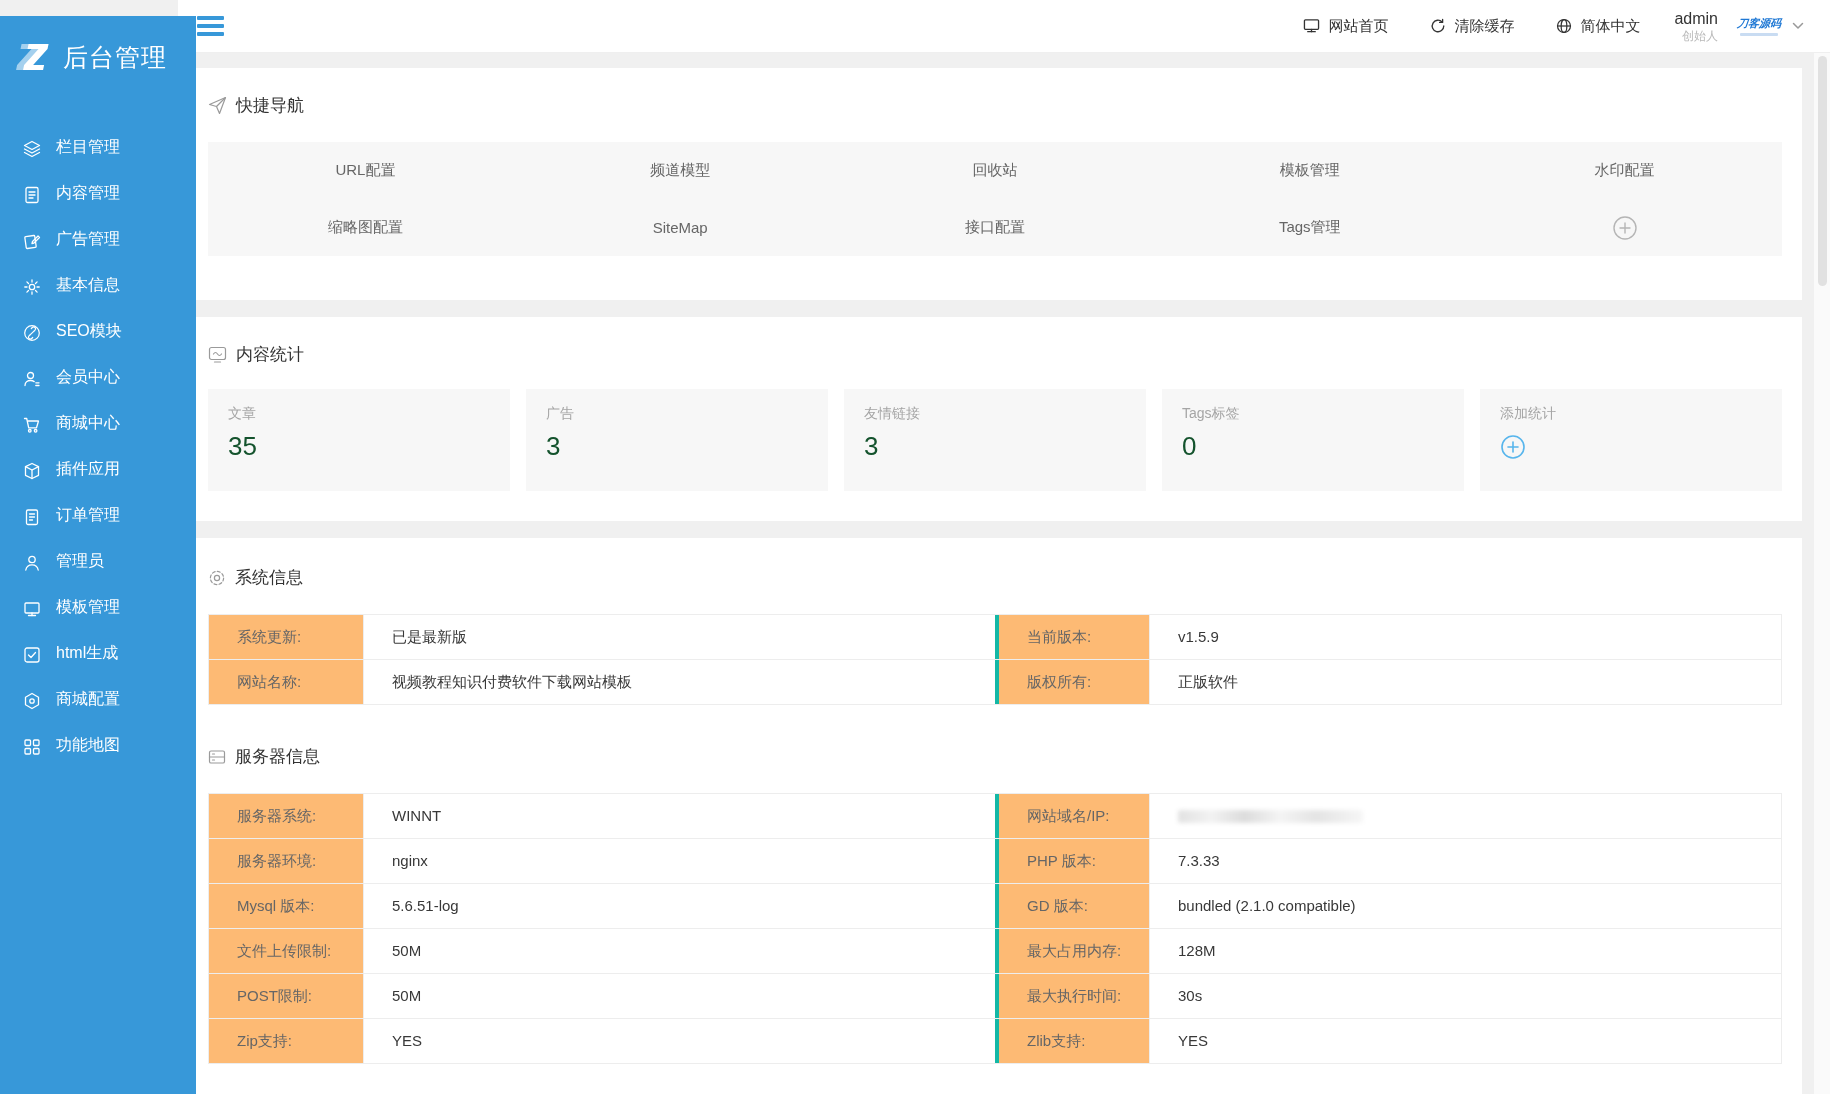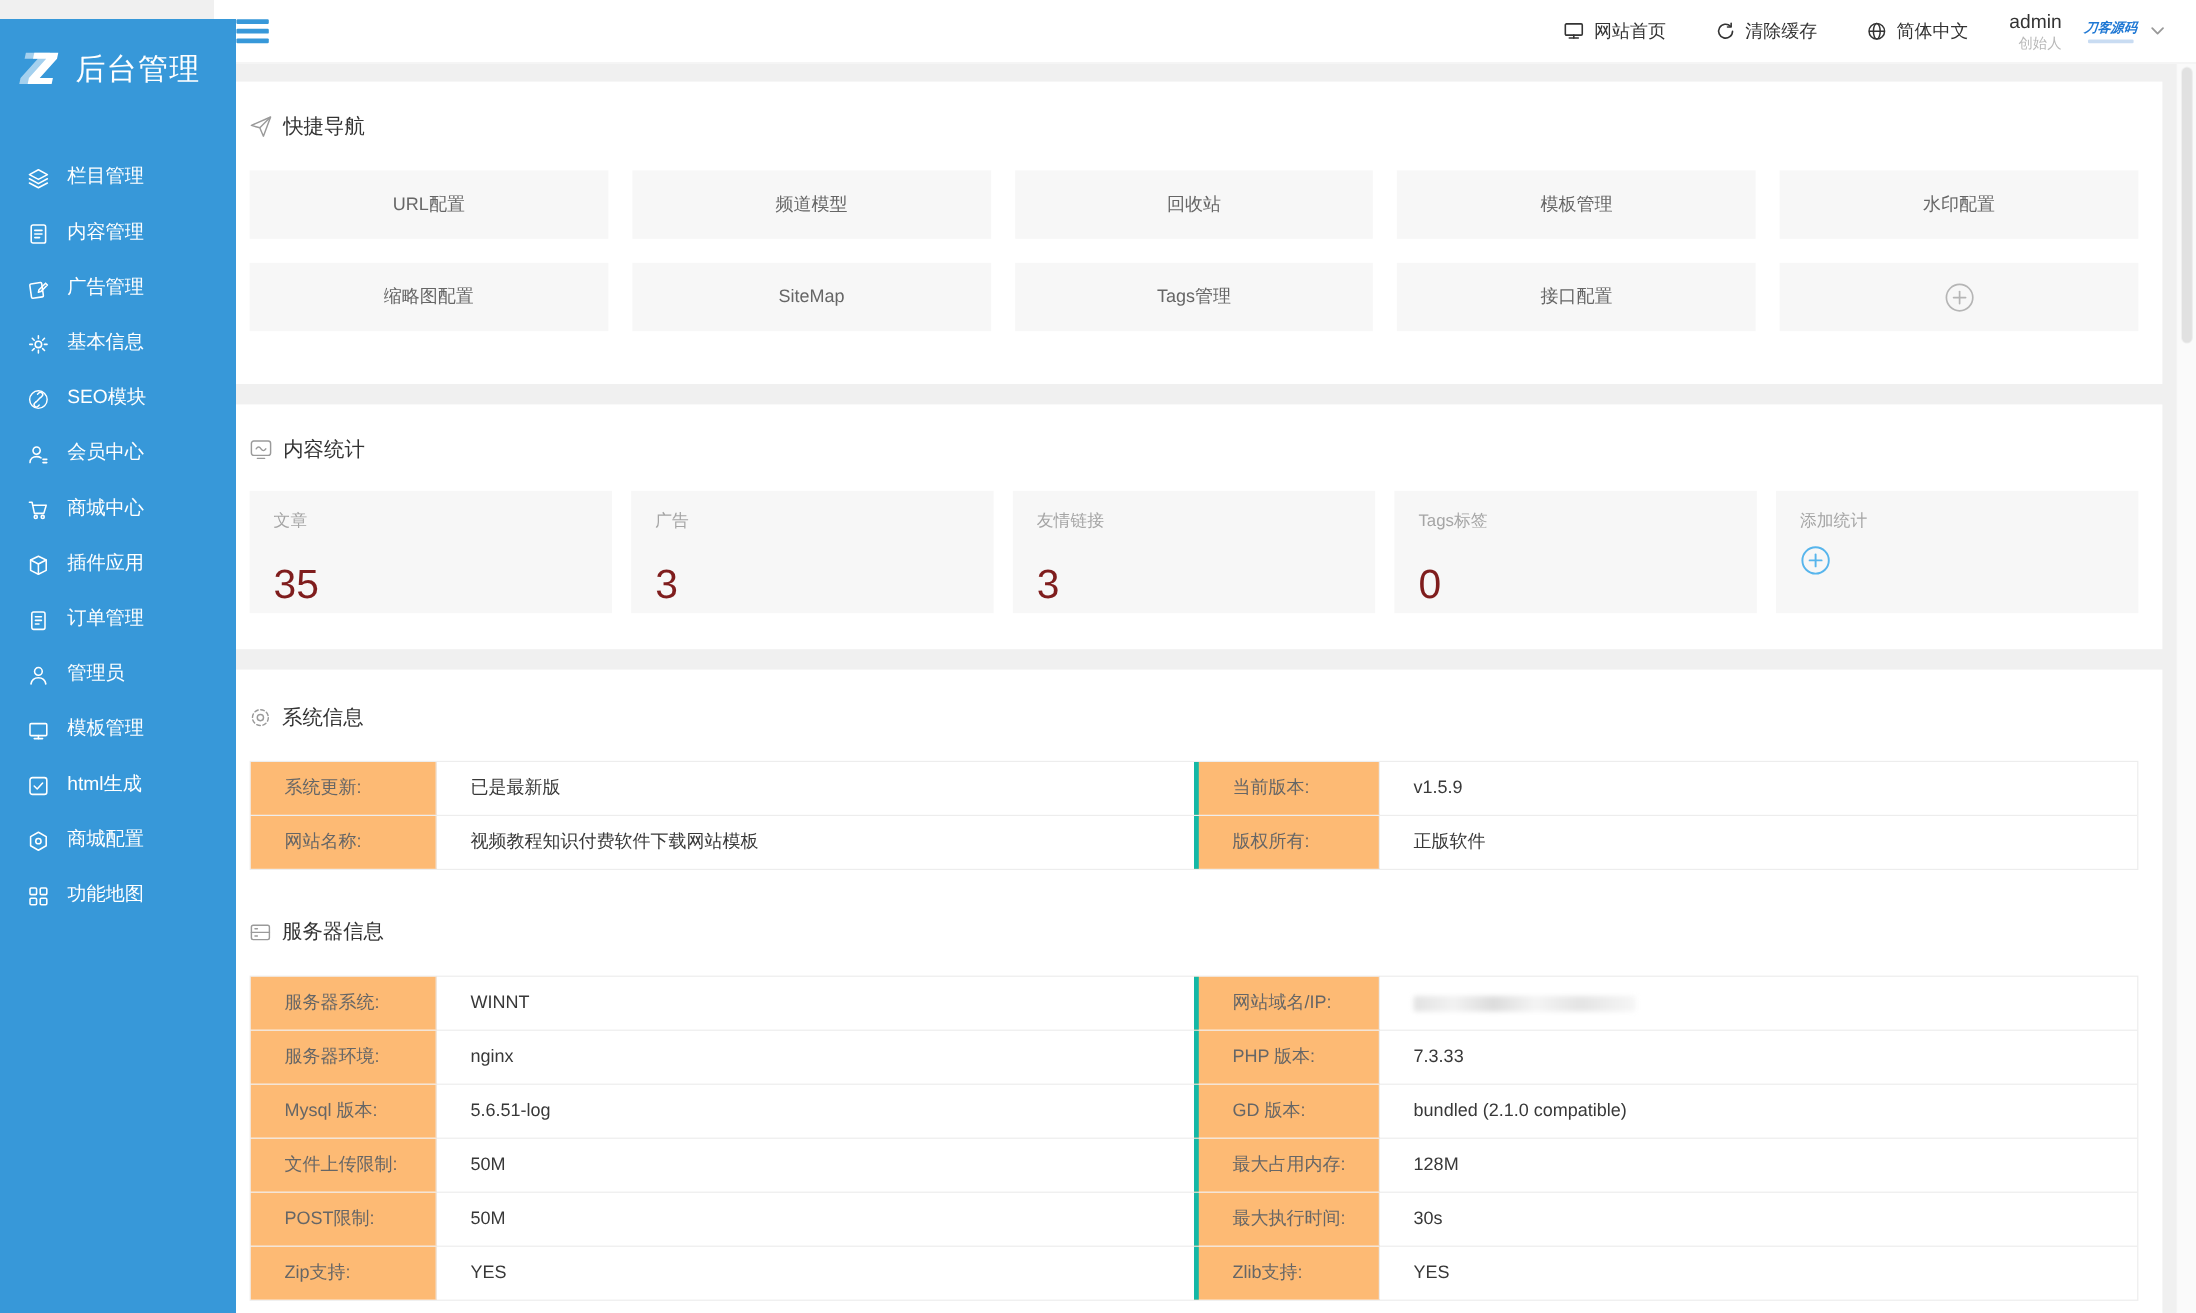--- a/index.html
+++ b/index.html
@@ -30,27 +30,27 @@
   .chev { margin-left:8px; cursor:pointer; display:flex; }
 
   
   .content { position:absolute; left:188px; top:68px; width:1614px; }
   .card { background:#fff; margin-bottom:17px; padding:26px 20px 44px 20px; }
   .card.stats { padding-bottom:30px; }
   .card.info { padding:28px 20px 30px 20px; }
   .sec-title { display:flex; align-items:center; gap:9px; font-size:17px; color:#333; }
   .sec-title svg { flex:0 0 auto; }
 
-  .btn-grid { display:grid; grid-template-columns:repeat(5,1fr); gap:20px; margin-top:25px; }
+  .btn-grid { display:grid; grid-template-columns:repeat(5,1fr); gap:0; margin-top:25px; }
   .qbtn { height:57px; background:#f7f7f7; color:#666; font-size:15px; display:flex; align-items:center; justify-content:center; cursor:pointer; }
 
   .stat-grid { display:grid; grid-template-columns:repeat(5,1fr); gap:16px; margin-top:23px; }
   .stat { height:102px; background:#f7f7f7; padding:16px 20px; }
   .stat-label { font-size:14px; color:#a5a5a5; }
-  .stat-value { margin-top:26px; font-size:34px; font-weight:300; color:#7f1d1d; line-height:1.1; }
+  .stat-value { margin-top:9px; font-size:26px; font-weight:300; color:#14532d; line-height:1.1; }
   .stat-plus { margin-top:11px; display:inline-flex; }
 
   .info-table { border:1px solid #ededed; margin-top:25px; }
   .irow { display:grid; grid-template-columns:155px 1fr 155px 1fr; }
   .irow + .irow { border-top:1px solid #ededed; }
   .cell { height:44px; line-height:44px; padding:0 28px; font-size:15px; white-space:nowrap; overflow:hidden; }
   .cell.lbl { background:#fdba74; color:#666; border-right:1px solid #ededed; }
   .cell.lbl2 { border-left:4px solid #14b8a6; }
   .cell.val { color:#383838; }
   .server-sec { margin-top:40px; }
@@ -289,22 +289,22 @@
         <span>快捷导航</span>
       </div>
       <div class="btn-grid">
         <div class="qbtn">URL配置</div>
         <div class="qbtn">频道模型</div>
         <div class="qbtn">回收站</div>
         <div class="qbtn">模板管理</div>
         <div class="qbtn">水印配置</div>
         <div class="qbtn">缩略图配置</div>
         <div class="qbtn">SiteMap</div>
+        <div class="qbtn">接口配置</div>
         <div class="qbtn">Tags管理</div>
-        <div class="qbtn">接口配置</div>
         <div class="qbtn">
           <span style="display:flex;">
               <svg width="26" height="26" viewBox="0 0 26 26" fill="none" stroke="#b5b5b5" stroke-width="1.4" stroke-linecap="round">
                 <circle cx="13" cy="13" r="11"></circle>
                 <line x1="13" y1="8" x2="13" y2="18"></line>
                 <line x1="8" y1="13" x2="18" y2="13"></line>
               </svg>
             </span>
         </div>
       </div>

